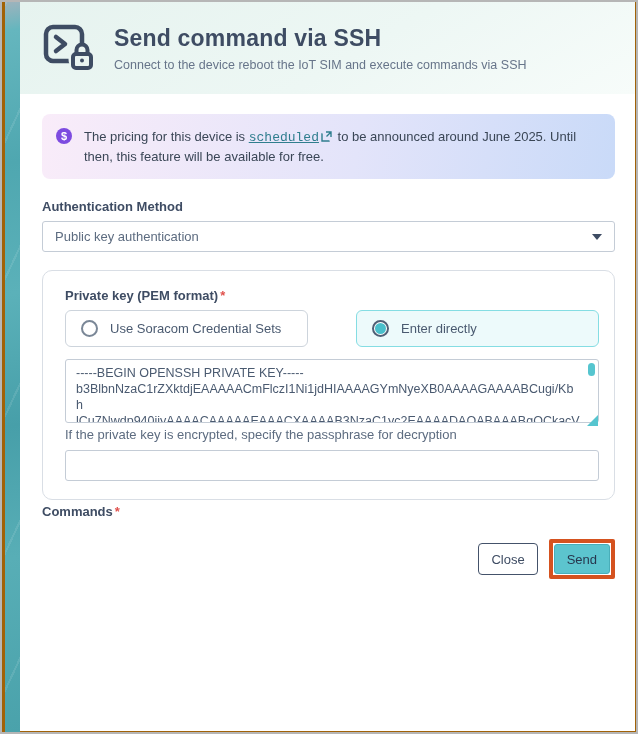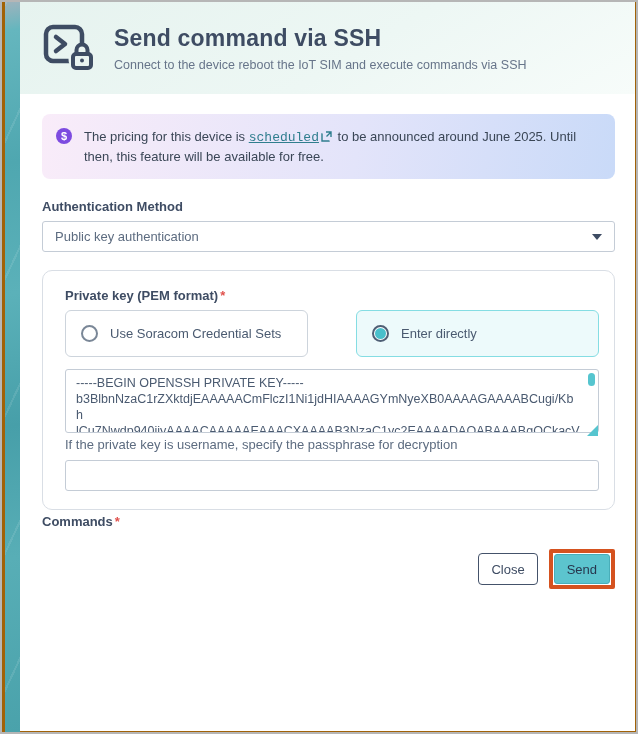--- a/index.html
+++ b/index.html
@@ -62,21 +62,21 @@
     display:flex; align-items:center; justify-content:space-between;
     height:31px; border:1px solid #c4ccd6; border-radius:3px; padding:0 12px;
     font-size:13px; color:#5d6c80; cursor:pointer; background:#fff;
   }
   .caret { width:0; height:0; border-left:5px solid transparent; border-right:5px solid transparent; border-top:6px solid #3e4c63; }
 
   
   .key-box { border:1px solid #d9dee5; border-radius:10px; padding:17px 15px 18px 22px; margin-bottom:4px; }
   .radio-cards { display:flex; gap:48px; margin-top:2px; }
   .radio-card {
-    flex:1; display:flex; align-items:center; gap:12px; height:47px;
+    flex:1; display:flex; align-items:center; gap:12px; height:37px;
     border:1px solid #cdd4dc; border-radius:6px; padding:0 15px; cursor:pointer; background:#fff;
     font-size:13px; color:#4a5a70;
   }
   .radio-card.selected { border:1px solid #85dde3; background:#edfafb; }
   .radio { width:17px; height:17px; border-radius:50%; border:2px solid #7a8797; background:#fff; flex:0 0 auto; }
   .radio.checked { border:2px solid #4f5f75; position:relative; }
   .radio.checked::after {
     content:""; position:absolute; inset:1px; border-radius:50%; background:#49bfcb;
   }
 
@@ -173,21 +173,21 @@
         </div>
 
         <div class="ta-wrap">
           <textarea class="pem-ta" spellcheck="false" style="">-----BEGIN OPENSSH PRIVATE KEY-----
 b3BlbnNzaC1rZXktdjEAAAAACmFlczI1Ni1jdHIAAAAGYmNyeXB0AAAAGAAAABCugi/Kbh
 lCu7Nwdp940jiyAAAACAAAAAEAAACXAAAAB3NzaC1yc2EAAAADAQABAAABgQCkacV8doTD</textarea>
           <span class="scroll-thumb"></span>
           <span class="resize-handle"></span>
         </div>
 
-        <div class="helper">If the private key is username, specify the passphrase for decryption</div>
+        <div class="helper">If the private key is encrypted, specify the passphrase for decryption</div>
         <input class="txt-input" type="text" value="" style="">
       </div>
 
       <div class="field">
         <label class="lbl"><span>Commands</span><span class="req">*</span></label>
       </div>
 
       <div class="footer">
         <button class="btn-close">Close</button>
         <span class="annotation">

